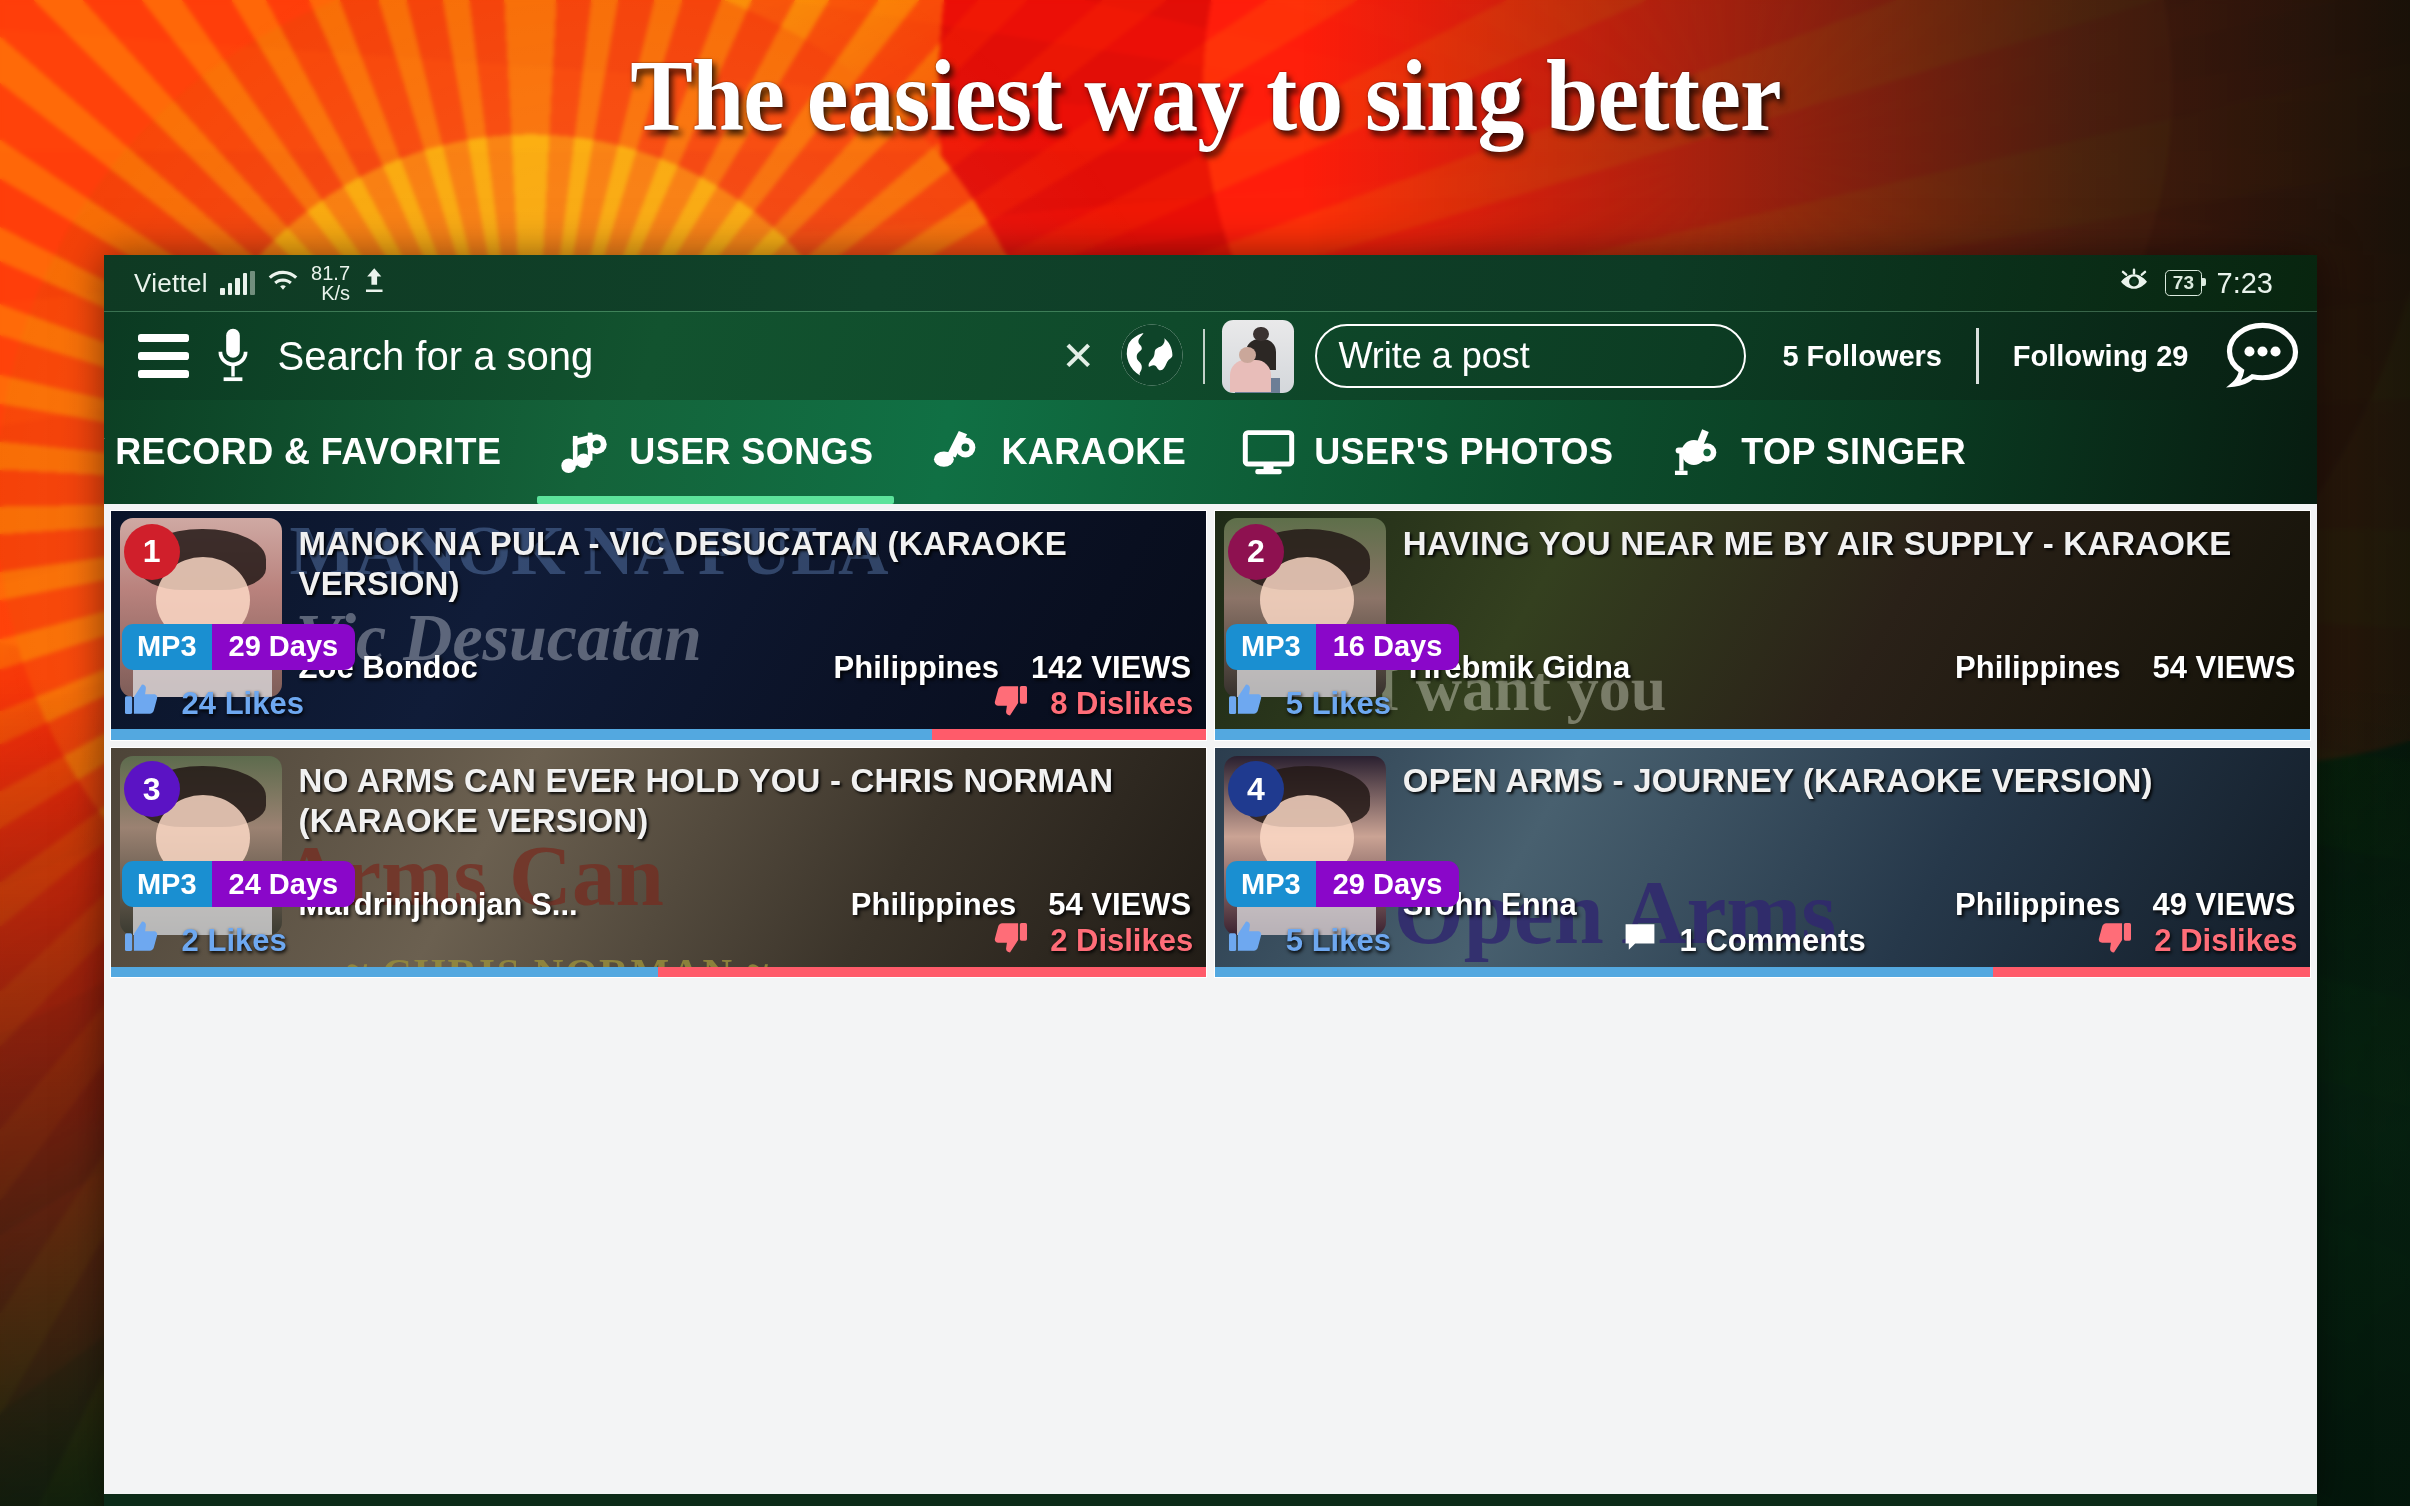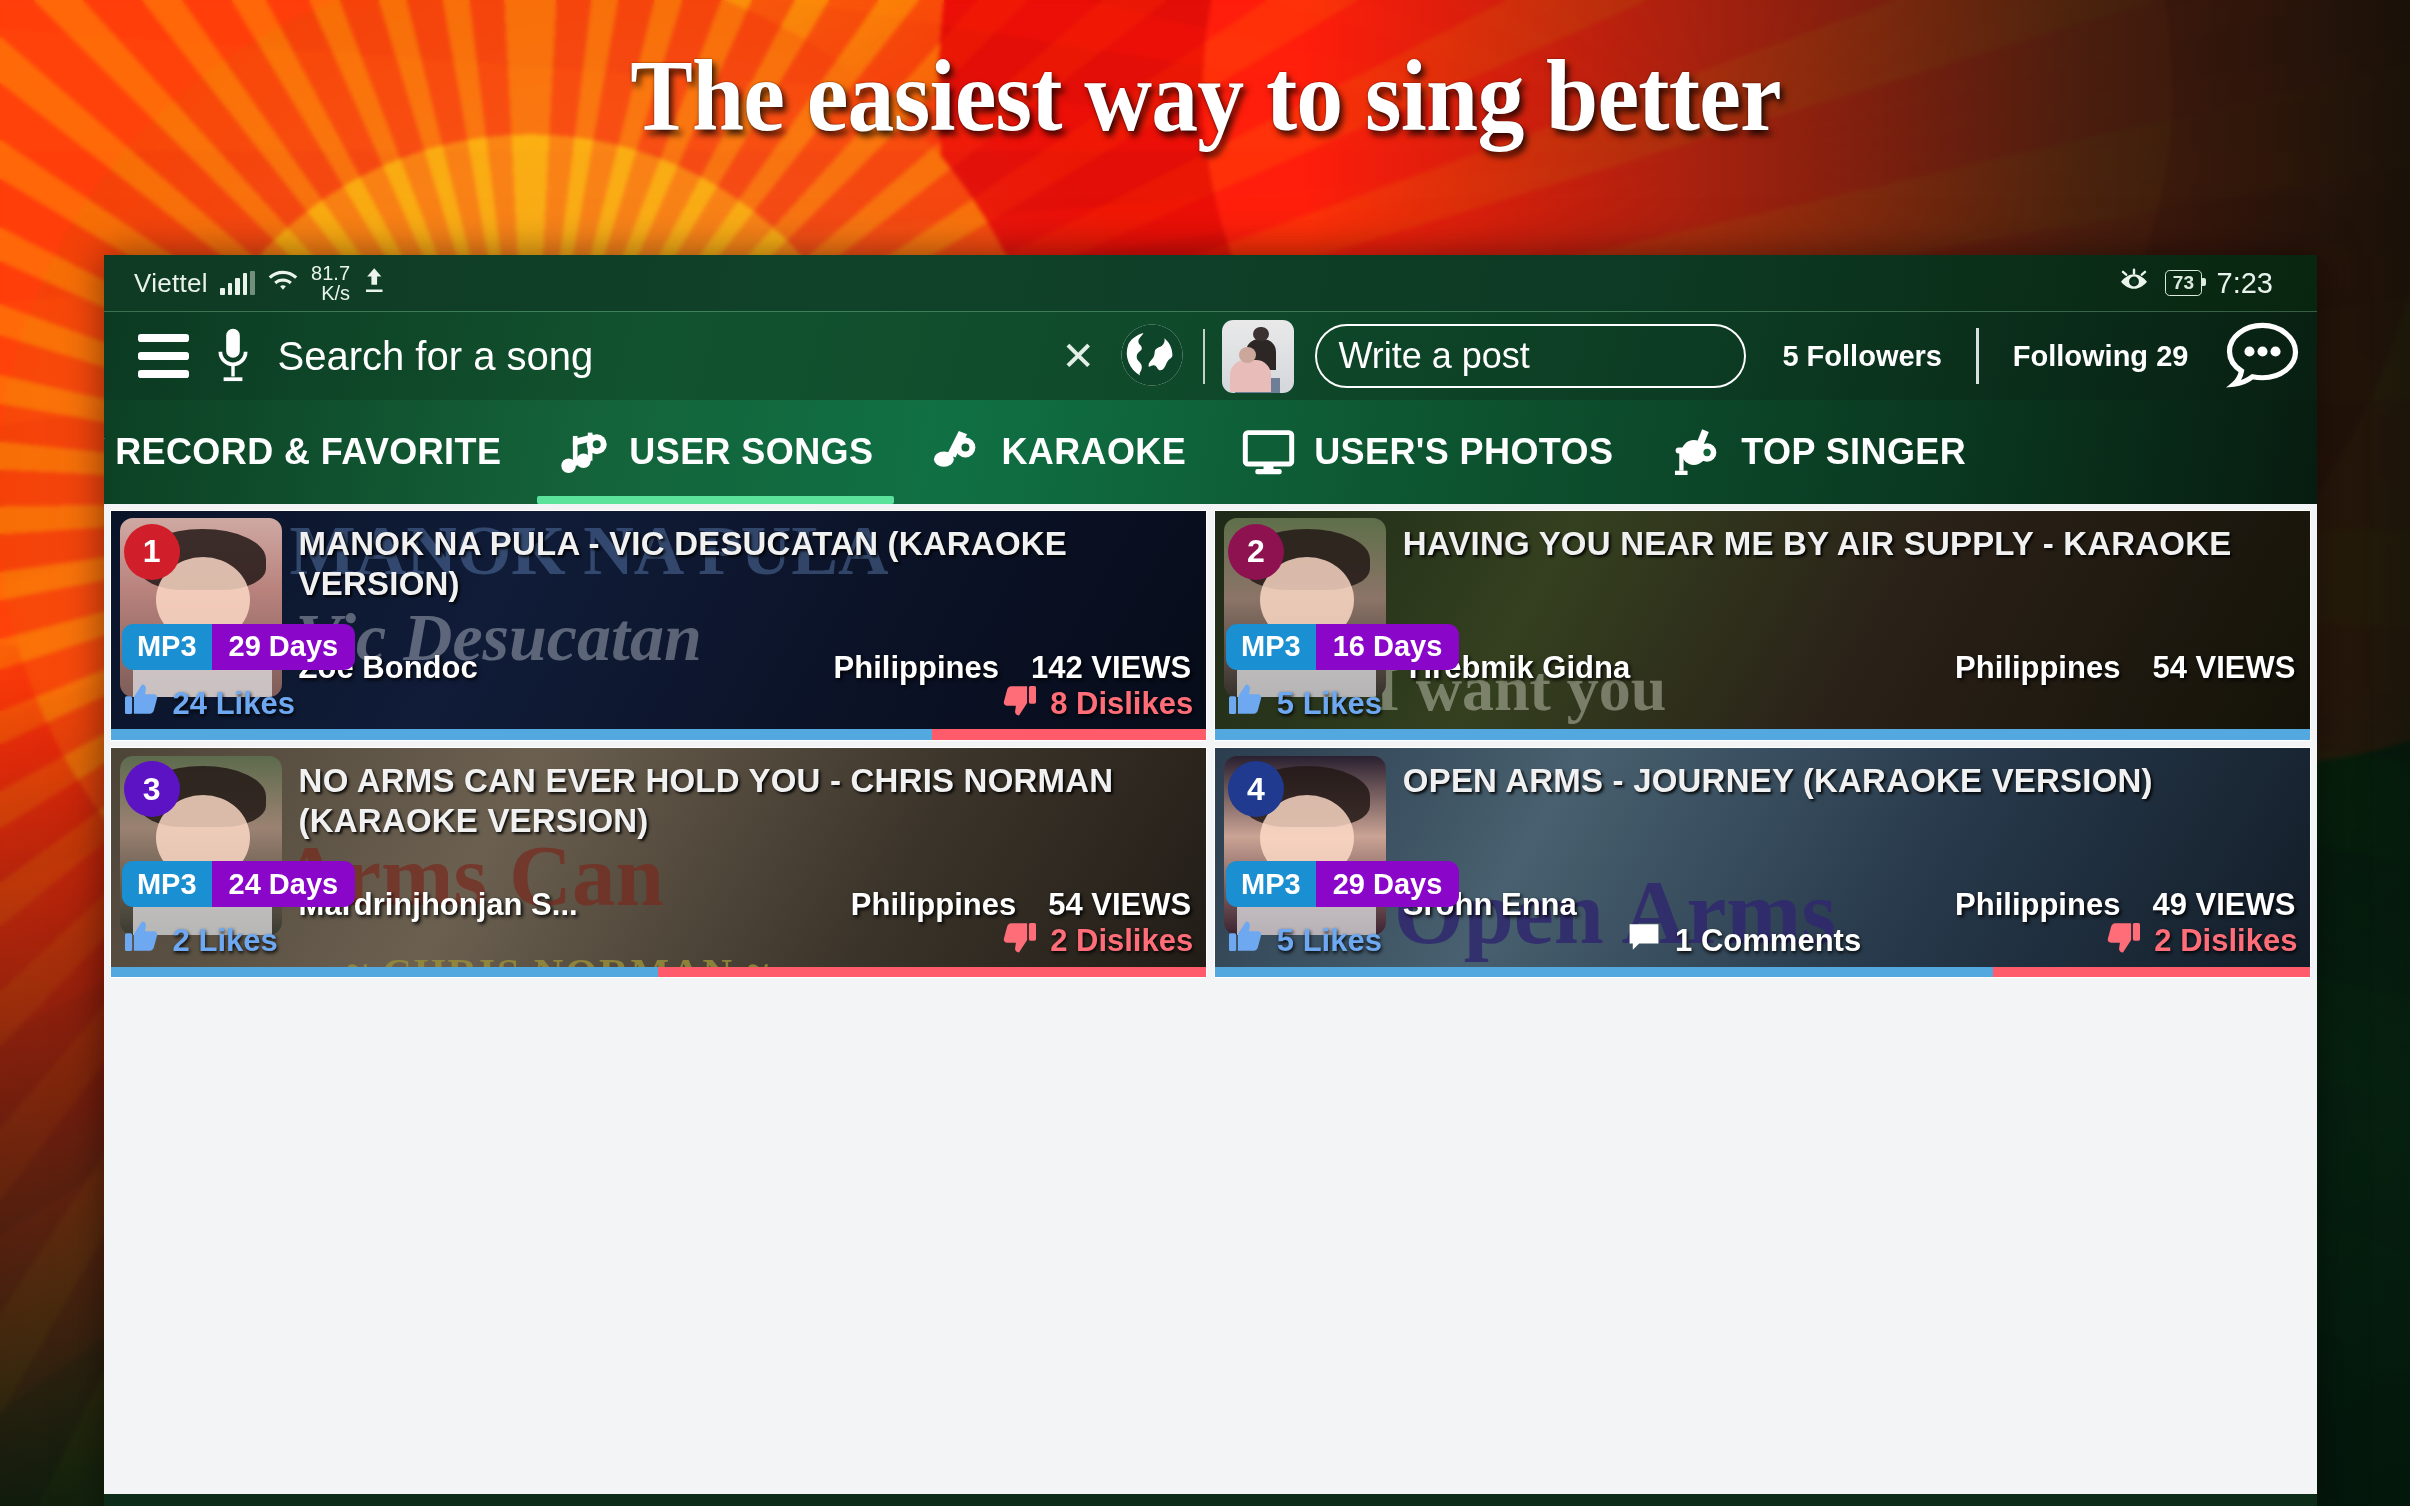--- a/index.html
+++ b/index.html
@@ -250,21 +250,21 @@
   .meta-row .m-user { min-width:0; }
   .meta-row .m-country { margin-left:auto; font-weight:bold;margin-top:20px; }
   .meta-row .m-views { font-weight:bold; }
 
   .action-row {
     position:absolute; left:13px; right:13px; bottom:15px;
     display:flex; align-items:center;
     z-index:4; font-size:31px; font-weight:bold;
     text-shadow:0.9px 1.9px 3.8px rgba(0,0,0,.95);
   }
-  .act { display:flex; align-items:center; gap:13px; }
+  .act { display:flex; align-items:center; gap:22px; }
   .act.likes { color:#6ea8f0; }
   .act.comments { color:#ffffff; margin-left:auto; margin-right:auto; }
   .act.dislikes { color:#ff6d78; margin-left:auto; }
   .act.dislikes.has-comments { margin-left:0; }
 
   .ratio-bar {
     position:absolute; left:0; right:0; bottom:0; height:10.4px; display:flex; z-index:5;
   }
   .ratio-bar .like-part { background:#53a8e0; }
   .ratio-bar .dislike-part { background:#ff5b6a; }

